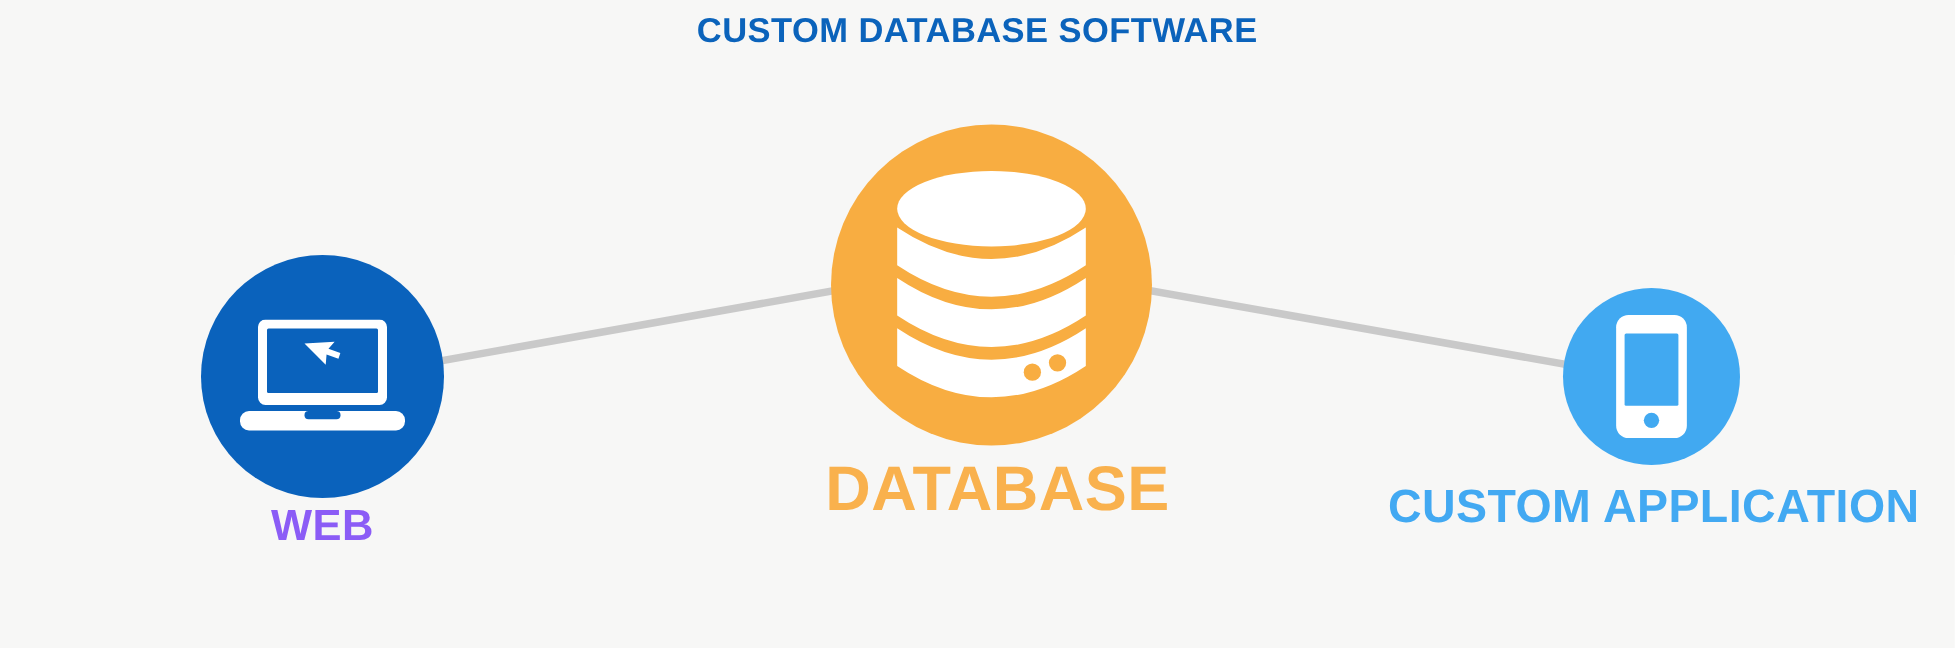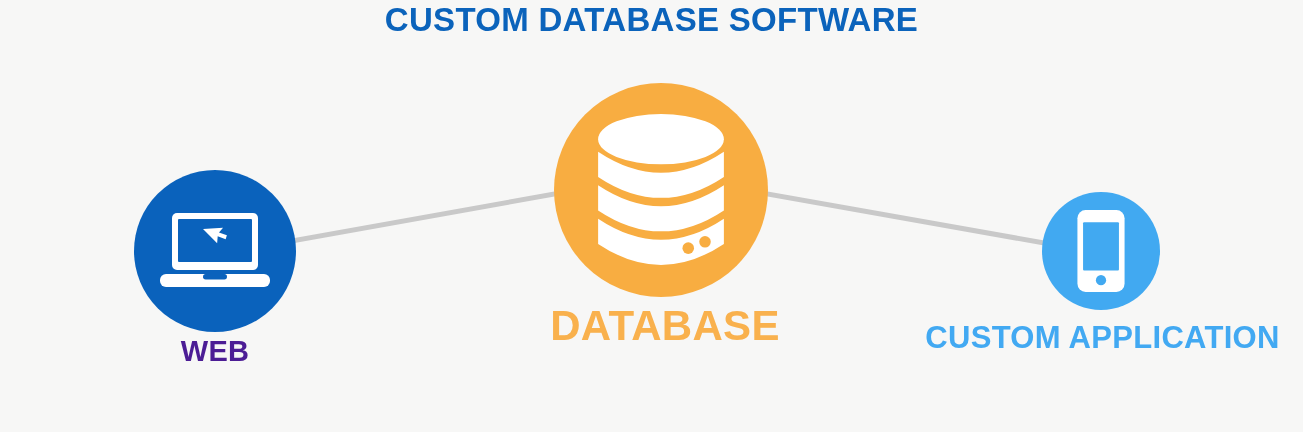--- a/index.html
+++ b/index.html
@@ -13,21 +13,21 @@
     height: 432px;
     overflow: hidden;
   }
   .title {
     position: absolute;
     top: 0;
     left: 0;
     width: 100%;
     margin: 0;
     text-align: center;
-    font-size: 33px;
+    font-size: 23px;
     line-height: 40px;
     font-weight: bold;
     letter-spacing: 0.3px;
   }
   .connectors {
     position: absolute;
     top: 0;
     left: 0;
     width: 1303px;
     height: 432px;
@@ -75,21 +75,21 @@
 
   <div class="circle circle-web" style="background-color: rgb(10, 98, 188);">
     <svg class="icon-svg" width="110" height="76" viewBox="0 0 110 76" xmlns="http://www.w3.org/2000/svg">
       <rect x="12" y="0" width="86" height="57" rx="5" fill="#ffffff"></rect>
       <rect x="18" y="6" width="74" height="43" rx="1" fill="#0a62bc"></rect>
       <path transform="translate(43,16) rotate(-45)" fill="#ffffff" d="M0,0 L0,20 L5.2,15.6 L8.8,23.2 L12.4,21.4 L8.8,13.8 L15,13.4 Z"></path>
       <rect x="0" y="61" width="110" height="13" rx="6" fill="#ffffff"></rect>
       <rect x="43" y="61" width="24" height="5.5" rx="2.7" fill="#0a62bc"></rect>
     </svg>
   </div>
-  <div class="node-label label-web" style="color: #4c1d95;">
+  <div class="node-label label-web" style="color: #8b5cf6;">
     <div>WEB</div>
   </div>
 
   <div class="circle circle-db" style="background-color: rgb(248, 173, 65);">
     <svg class="icon-svg" width="126" height="153" viewBox="0 0 120 146" xmlns="http://www.w3.org/2000/svg">
       <ellipse cx="60" cy="24" rx="60" ry="24" fill="#ffffff"></ellipse>
       <path d="M0,36 Q60,76 120,36 L120,60 Q60,100 0,60 Z" fill="#ffffff"></path>
       <path d="M0,68 Q60,108 120,68 L120,92 Q60,132 0,92 Z" fill="#ffffff"></path>
       <path d="M0,100 Q60,140 120,100 L120,124 Q60,164 0,124 Z" fill="#ffffff"></path>
       <circle cx="86" cy="128" r="5.5" fill="#f8ad41"></circle>

